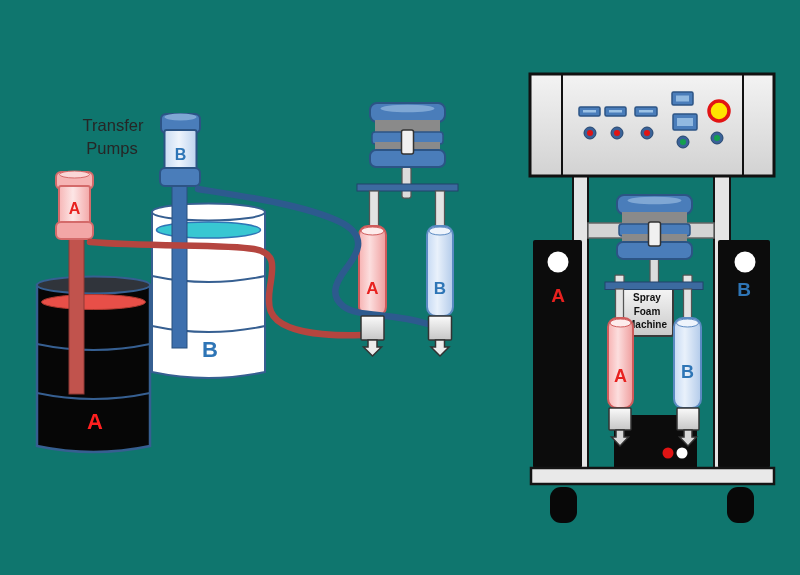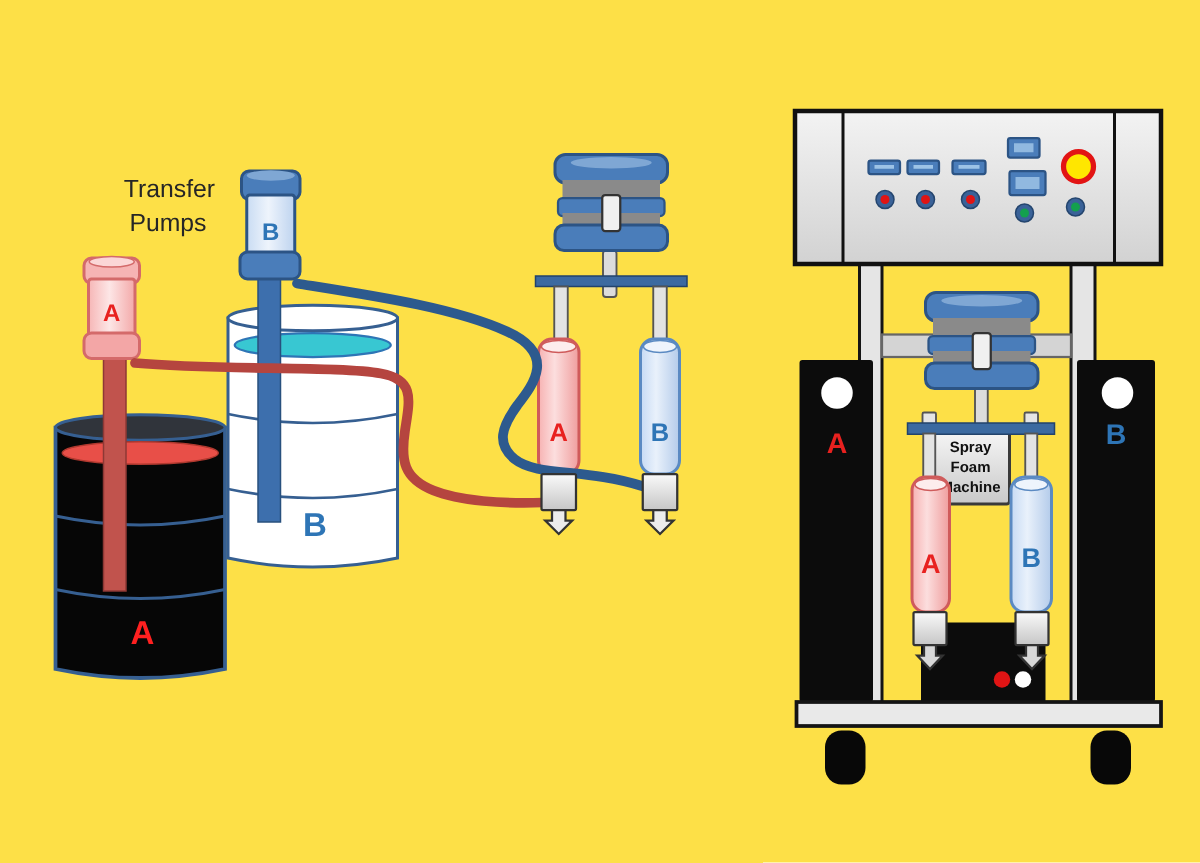--- a/index.html
+++ b/index.html
@@ -1,16 +1,16 @@
 <!DOCTYPE html>
 <html><head>
 <meta charset="utf-8">
 <style>
   html,body{margin:0;padding:0;background:#ffffff;}
-  #stage{position:relative;width:800px;height:575px;background:#fde047;overflow:hidden;}
+  #stage{position:relative;width:800px;height:575px;background:#0f766e;overflow:hidden;}
   svg{display:block;}
   text{font-family:"Liberation Sans", sans-serif;}
 </style>
 </head>
 <body>
 
 <div id="stage">
 <svg width="800" height="575" viewBox="0 0 800 575">
   <defs>
     <linearGradient id="gPinkPump" x1="0" y1="0" x2="1" y2="0">

